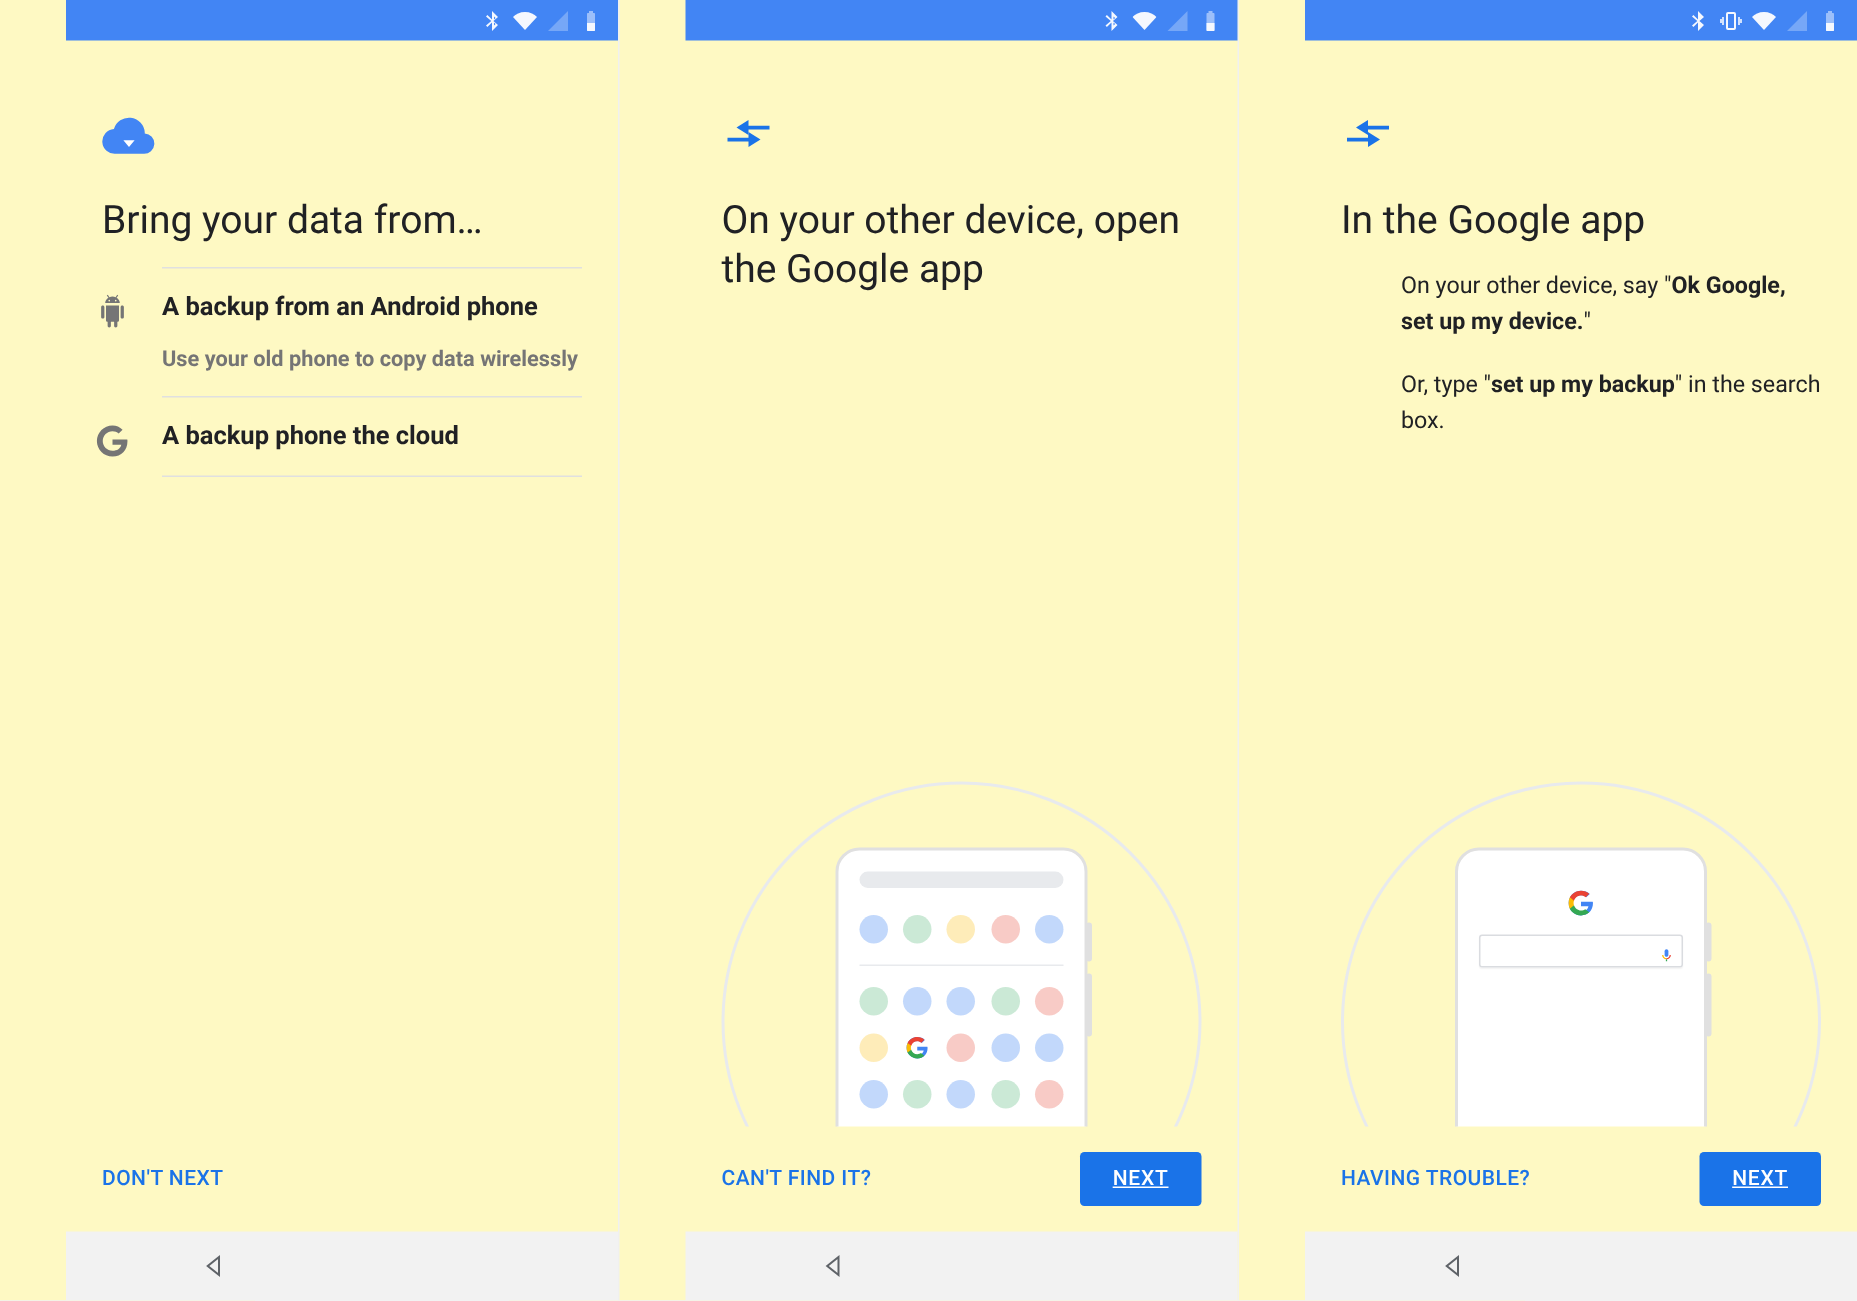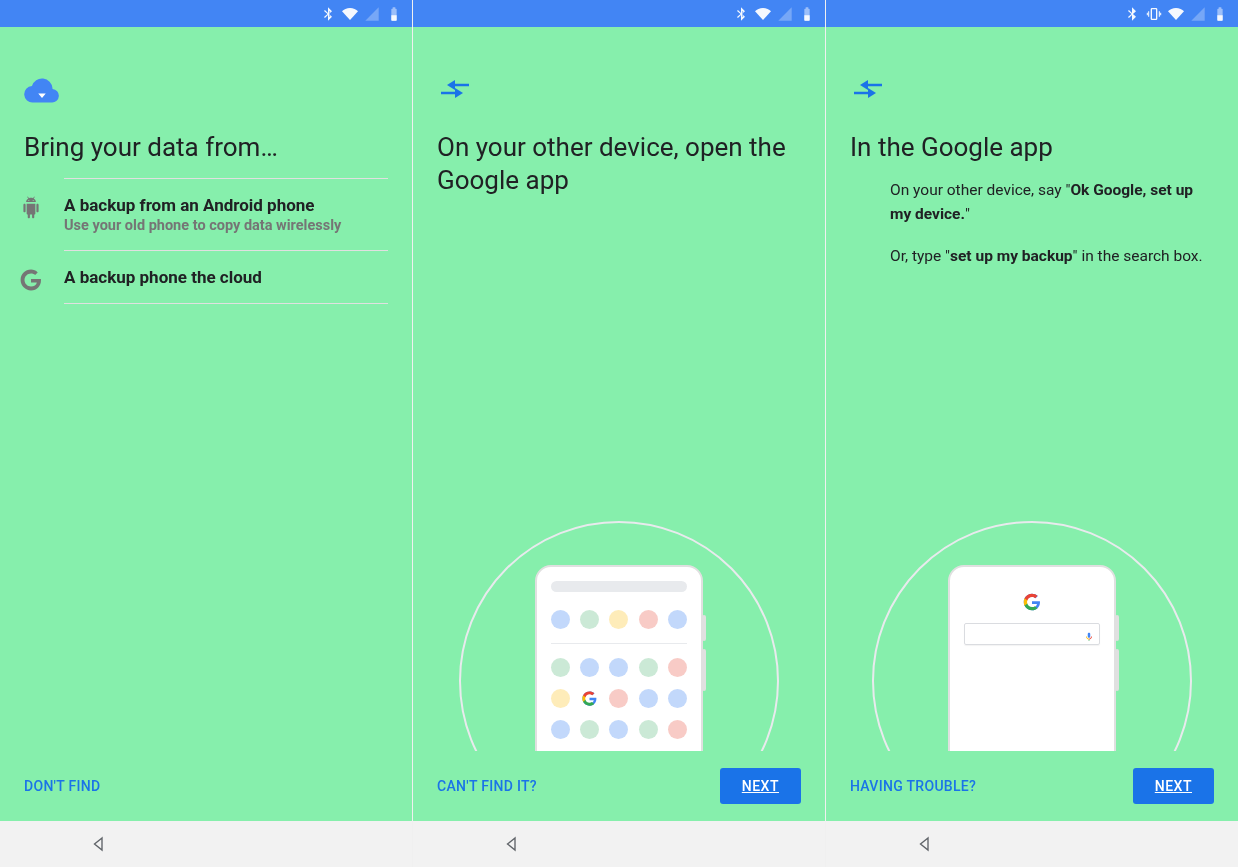--- a/index.html
+++ b/index.html
@@ -7,24 +7,25 @@
     font-family: Roboto, "Helvetica Neue", Arial, sans-serif;
     background: #f0f0f0;
     width: 1238px;
     height: 867px;
     display: flex;
     gap: 1px;
   }
   .screen {
     width: 412px;
     height: 867px;
-    background: #86efac;
+    background: #fef9c3;
     display: flex;
     flex-direction: column;
     position: relative;
+    padding-left: 44px;
   }
   .statusbar {
     height: 27px;
     background: #4285f4;
     display: flex;
     justify-content: flex-end;
     align-items: center;
     padding: 0 10px;
     gap: 6px;
     color: #fff;
@@ -61,21 +62,21 @@
     position: relative;
   }
   .optlist .opt:last-child { border-bottom: 1px solid #e0e0e0; }
   .opt .opticon {
     position: absolute;
     left: -46px; top: 16px;
     width: 26px; height: 26px;
     display:flex; align-items:center; justify-content:center;
   }
   .opt-title { font-size: 17px; color:#202124; }
-  .opt-sub { font-size: 14.5px; color:#757575; margin-top:2px; }
+  .opt-sub { font-size: 14.5px; color:#757575; margin-top:16px; }
   
   .footer {
     height: 70px;
     display:flex;
     align-items:center;
     justify-content:space-between;
     padding: 0 24px;
   }
   .linkbtn {
     color:#1a73e8;
@@ -202,21 +203,21 @@
         <span class="opticon">
           <svg viewBox="0 0 24 24">
               <path fill="#757575" d="M21.35 11.1H12v3.2h5.4c-.5 2.4-2.5 3.7-5.4 3.7-3.3 0-6-2.7-6-6s2.7-6 6-6c1.5 0 2.8.5 3.8 1.4l2.4-2.4C16.5 3.3 14.4 2.4 12 2.4 6.7 2.4 2.4 6.7 2.4 12S6.7 21.6 12 21.6c5.5 0 9.2-3.9 9.2-9.4 0-.4 0-.7-.1-1.1z"></path>
             </svg>
         </span>
         <div class="opt-title">A backup phone the cloud</div>
       </div>
     </div>
   </div>
   <div class="footer">
-    <span class="linkbtn">DON'T FIND</span>
+    <span class="linkbtn">DON'T NEXT</span>
     <span></span>
   </div>
   <div class="navbar">
     <span class="navback">
       <svg viewBox="0 0 24 24" fill="none" stroke="#5f6368" stroke-width="1.8">
           <path d="M16 4 L6 12 L16 20 Z" fill="none"></path>
         </svg>
     </span>
   </div>
 </div>

